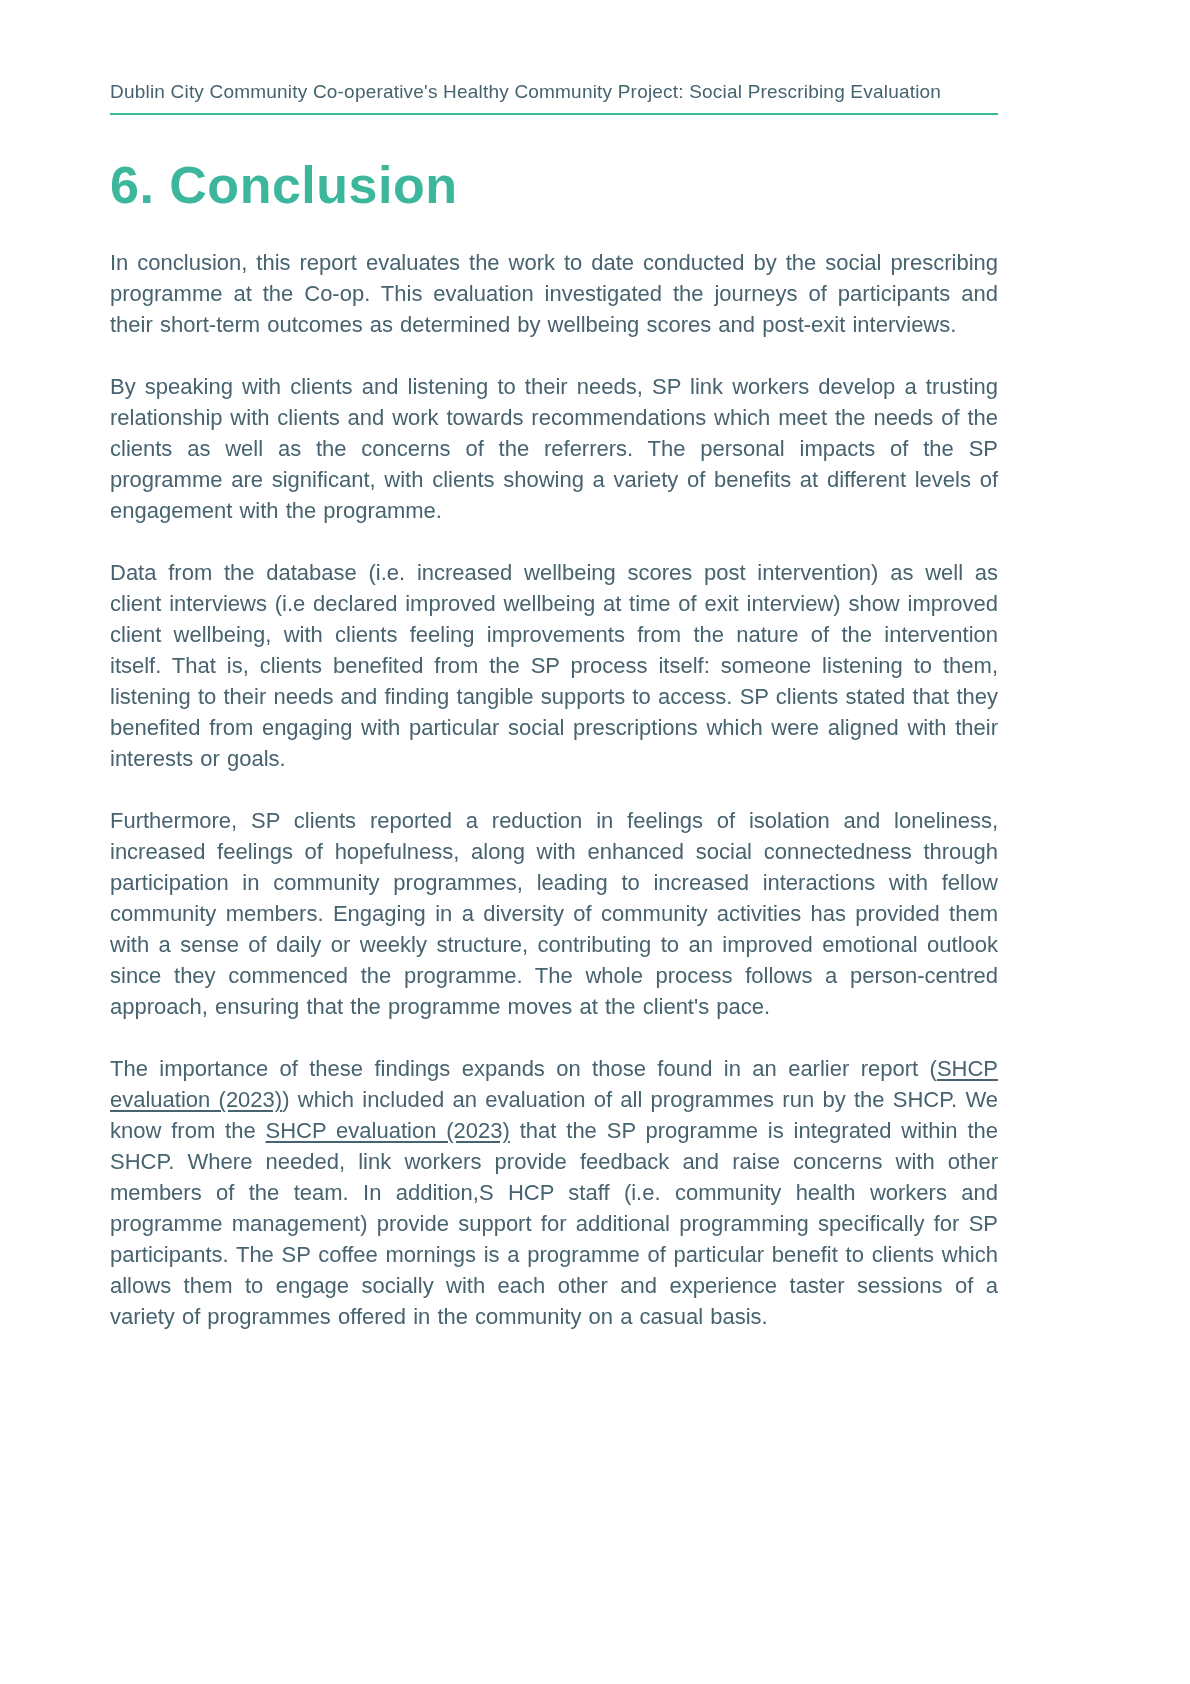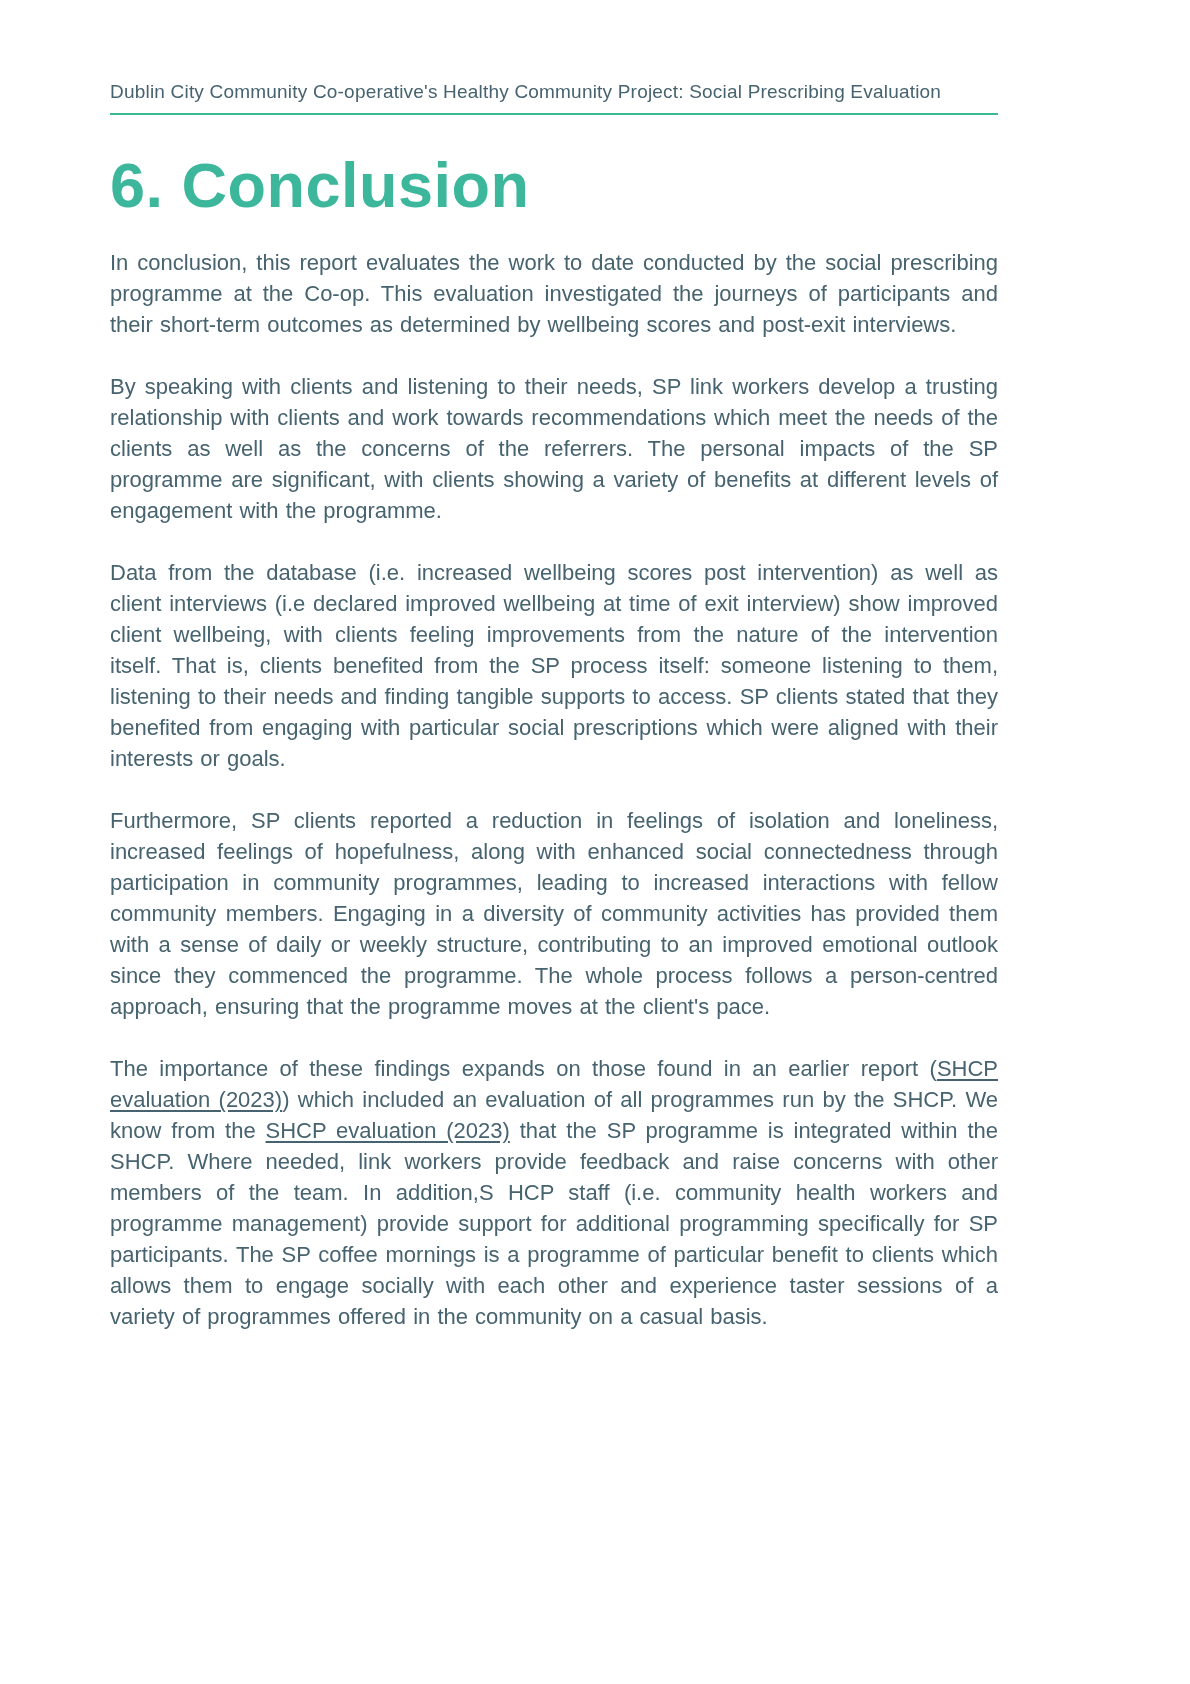--- a/index.html
+++ b/index.html
@@ -30,21 +30,21 @@
     letter-spacing: 0.2px;
   }
   .header-rule {
     margin-top: 9px;
     height: 2px;
     width: 100%;
     background: #3ab795;
   }
   .page-title {
     margin: 44px 0 36px 0;
-    font-size: 63px;
+    font-size: 52px;
     line-height: 52px;
     font-weight: 700;
     color: #3cb79b;
     letter-spacing: 0.5px;
   }
   .body-text p {
     font-size: 22px;
     line-height: 31px;
     color: #46636f;
     text-align: justify;

